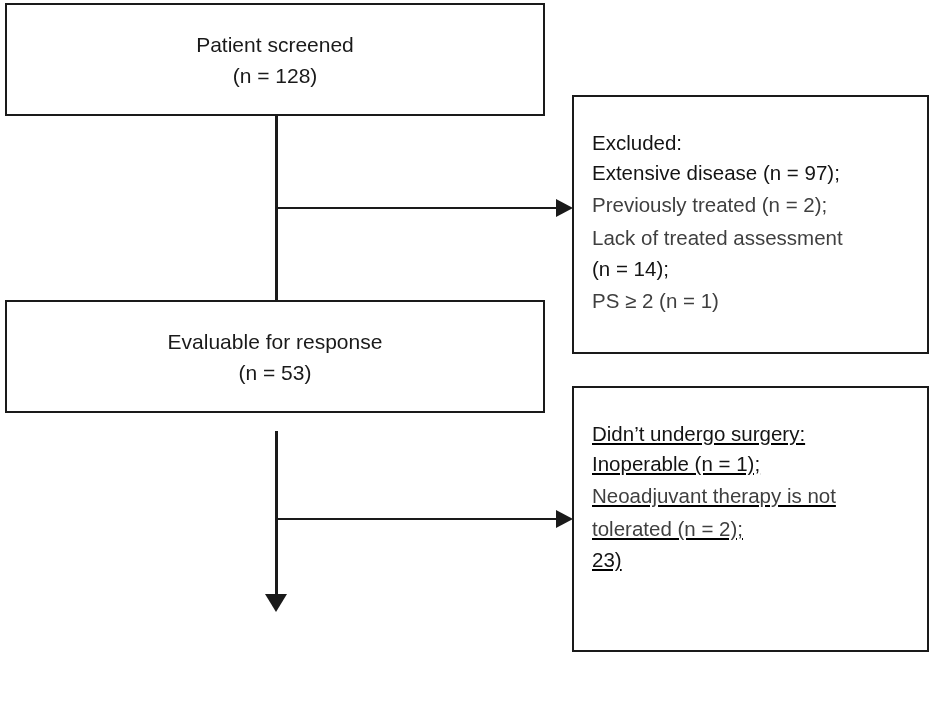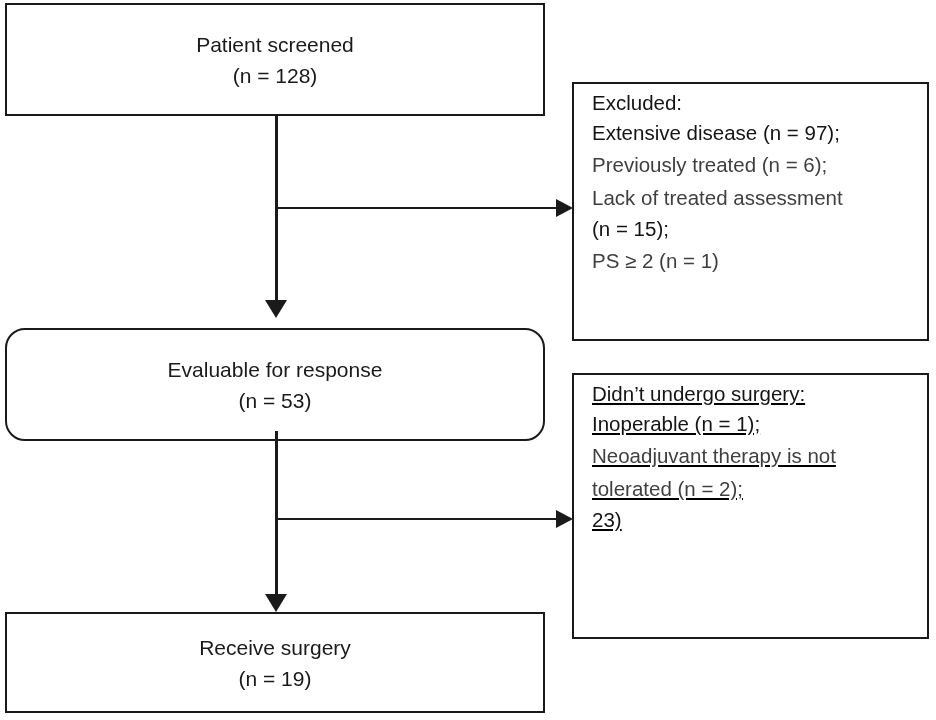--- a/index.html
+++ b/index.html
@@ -32,30 +32,31 @@
   }
   .flow-box .line {
     font-size: 21px;
     line-height: 31px;
     color: #1a1a1a;
     white-space: nowrap;
   }
 
   
   #box-screened { left: 5px;  top: 3px;   width: 540px; height: 113px; }
-  #box-evaluable{ left: 5px;  top: 328px; width: 540px; height: 113px; border-radius: 20px; }
+  #box-evaluable{ left: 5px;  top: 300px; width: 540px; height: 113px; }
   #box-surgery  { left: 5px;  top: 612px; width: 540px; height: 101px; }
 
   
   .note-box {
     position: absolute;
     box-sizing: border-box;
     border: 2px solid #1a1a1a;
     background: #ffffff;
-    padding: 4px 14px 10px 18px;
+    padding: 31px 14px 10px 18px;
+    margin-top: 13px;
   }
   #box-excluded  { left: 572px; top: 82px;  width: 357px; height: 259px; }
   #box-nosurgery { left: 572px; top: 373px; width: 357px; height: 266px; text-decoration: underline; }
 
   .note-line {
     font-size: 20.5px;
     line-height: 33px;
     white-space: nowrap;
   }
   .note-line.dark  { color: #141414; }
@@ -125,23 +126,23 @@
 
   <div class="conn conn-v" id="stem-1"></div>
   <div id="arrowhead-1"></div>
 
   <div class="conn conn-h" id="branch-1"></div>
   <div id="arrowhead-branch-1"></div>
 
   <div class="note-box" id="box-excluded">
     <div class="note-line dark tight">Excluded:</div>
     <div class="note-line dark tight">Extensive disease (n = 97);</div>
-    <div class="note-line gray">Previously treated (n = 6);</div>
+    <div class="note-line gray">Previously treated (n = 2);</div>
     <div class="note-line gray">Lack of treated assessment</div>
-    <div class="note-line dark tight">(n = 15);</div>
+    <div class="note-line dark tight">(n = 14);</div>
     <div class="note-line gray">PS ≥ 2 (n = 1)</div>
   </div>
 
   <div class="flow-box" id="box-evaluable">
     <div class="line">Evaluable for response</div>
     <div class="line">(n = 53)</div>
   </div>
 
   <div class="conn conn-v" id="stem-2"></div>
   <div id="arrowhead-2"></div>
@@ -150,18 +151,14 @@
   <div id="arrowhead-branch-2"></div>
 
   <div class="note-box" id="box-nosurgery">
     <div class="note-line dark tight">Didn’t undergo surgery:</div>
     <div class="note-line dark tight">Inoperable (n = 1);</div>
     <div class="note-line gray">Neoadjuvant therapy is not</div>
     <div class="note-line gray">tolerated (n = 2);</div>
     <div class="note-line dark tight">23)</div>
   </div>
 
-  <div class="flow-box" id="box-surgery">
-    <div class="line">Receive surgery</div>
-    <div class="line">(n = 19)</div>
-  </div>
 
 </div>
 
 </body></html>

